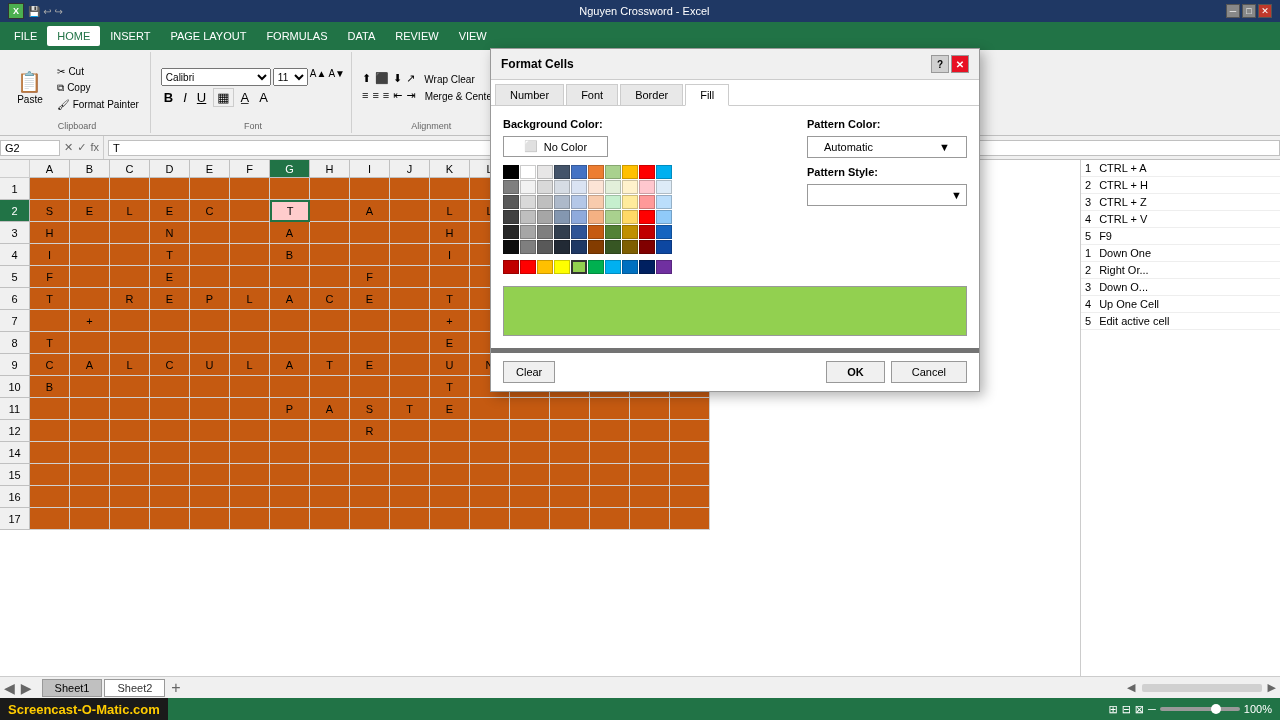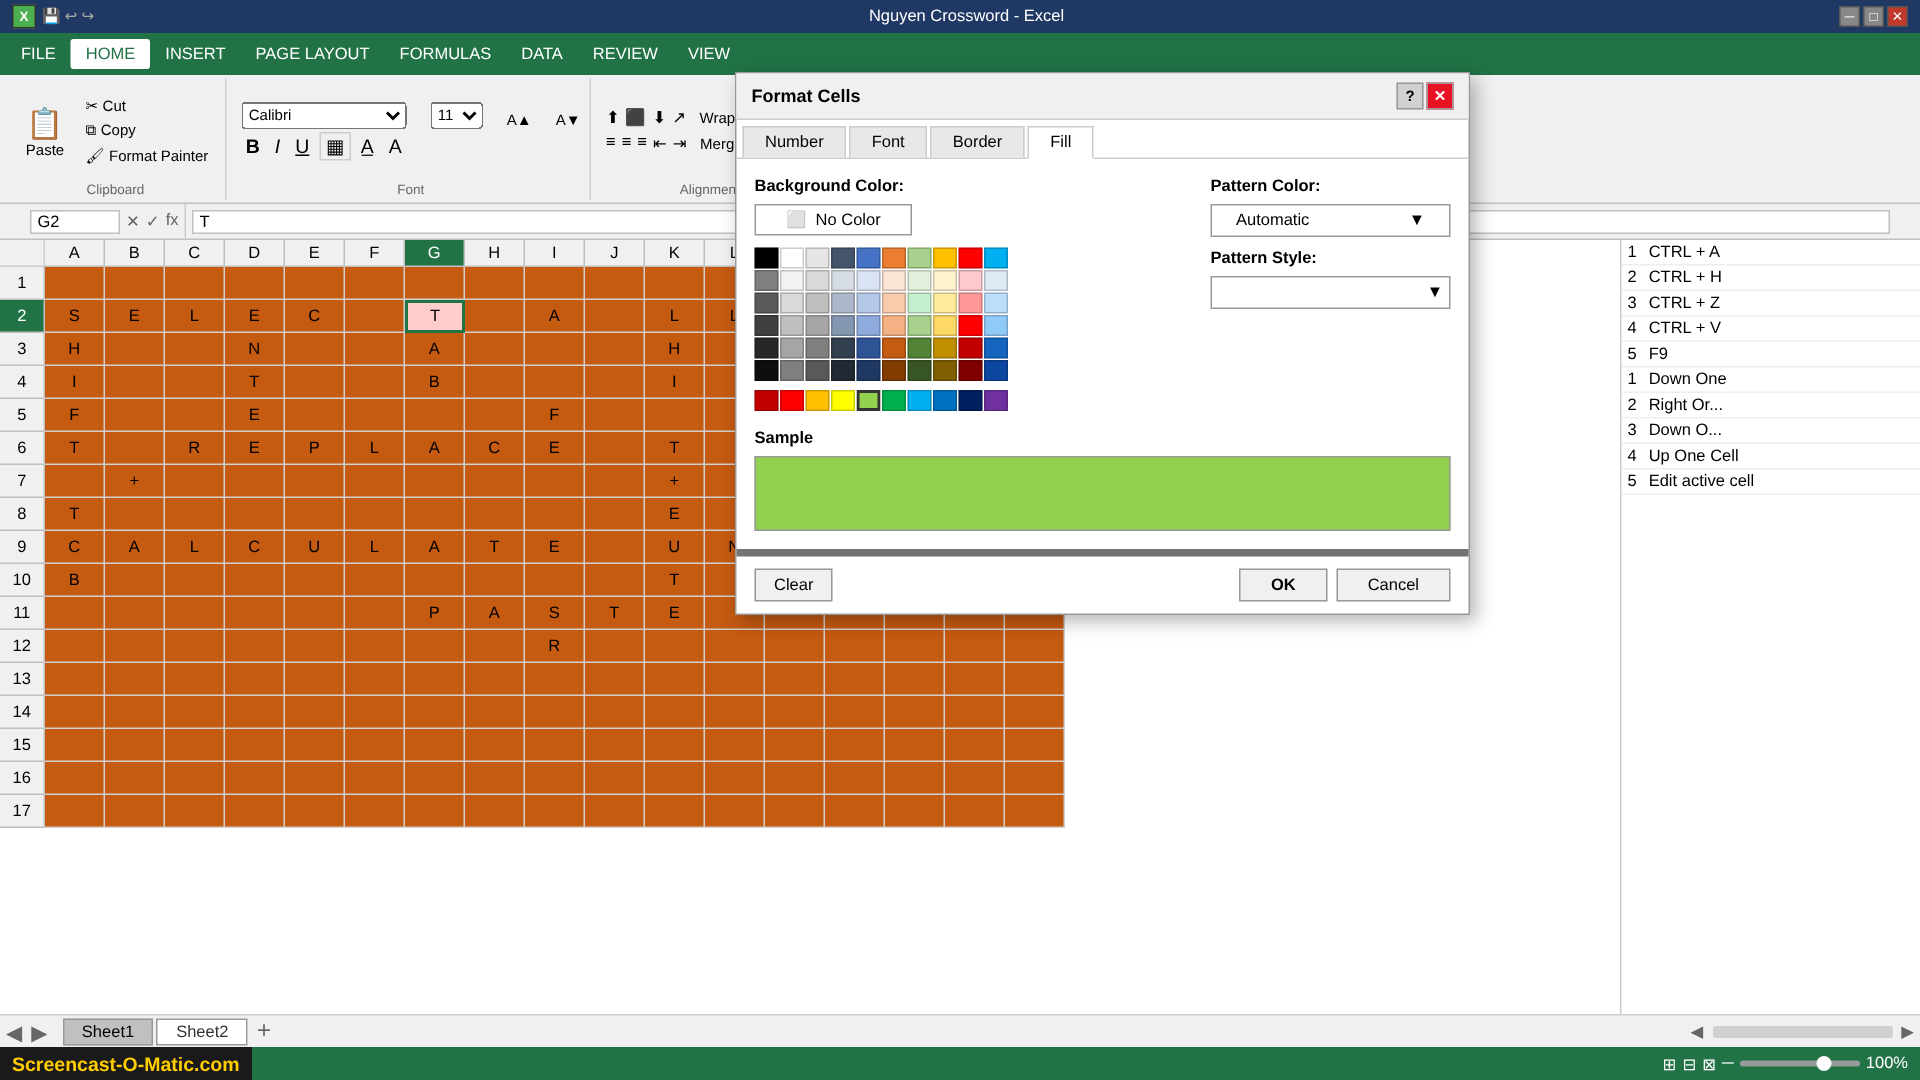--- a/index.html
+++ b/index.html
@@ -22,21 +22,21 @@
     .ribbon { background: #f0f0f0; border-bottom: 1px solid #c0c0c0; padding: 2px 4px; display: flex; gap: 4px; align-items: stretch; height: 86px; }
     .ribbon-group { display: flex; flex-direction: column; border-right: 1px solid #d0d0d0; padding: 2px 6px; align-items: flex-start; }
     .ribbon-group-label { font-size: 9px; color: #666; margin-top: auto; text-align: center; width: 100%; }
     .ribbon-items { display: flex; gap: 2px; align-items: center; flex: 1; }
     .ribbon-btn { display: flex; flex-direction: column; align-items: center; padding: 2px 4px; cursor: pointer; border-radius: 2px; font-size: 10px; border: 1px solid transparent; }
     .ribbon-icon { font-size: 20px; }
     .ribbon-small-btns { display: flex; flex-direction: column; gap: 1px; }
     .ribbon-small-btn { display: flex; align-items: center; gap: 3px; padding: 1px 4px; cursor: pointer; font-size: 10px; border: 1px solid transparent; border-radius: 2px; }
 
     
-    .formula-bar { background: #f0f0f0; border-bottom: 1px solid #c0c0c0; height: 24px; display: flex; align-items: center; padding: 0 20px; gap: 4px; }
+    .formula-bar { background: #f0f0f0; border-bottom: 1px solid #c0c0c0; height: 24px; display: flex; align-items: center; padding: 0 0; gap: 4px; }
     .cell-ref { width: 60px; border: 1px solid #c0c0c0; padding: 1px 4px; font-size: 11px; background: white; }
     .formula-input { flex: 1; border: none; font-size: 11px; padding: 1px 4px; background: white; border: 1px solid #c0c0c0; }
 
     .cell-header { background: #f0f0f0; border-right: 1px solid #c0c0c0; border-bottom: 1px solid #c0c0c0; text-align: center; font-size: 11px; display: flex; align-items: center; justify-content: center; }
     .col-header { width: 40px; height: 18px; }
     .row-header { width: 30px; height: 22px; }
     .row-header.selected { background: #217346; color: white; }
     .col-header.selected { background: #217346; color: white; }
 
     .cell { width: 40px; height: 22px; border-right: 1px solid #d0d0d0; border-bottom: 1px solid #d0d0d0; font-size: 11px; display: flex; align-items: center; justify-content: center; overflow: hidden; }
@@ -149,21 +149,21 @@
             <span>Format Painter</span>
           </div>
         </div>
       </div>
       <div class="ribbon-group-label">Clipboard</div>
     </div>
 
     <div class="ribbon-group">
       <div class="ribbon-items">
         <div style="display:flex;flex-direction:column;gap:2px;">
-          <div style="display:flex;gap:16px;align-items:flex-end;">
+          <div style="display:flex;gap:2px;align-items:flex-start;">
             <select style="width:110px;font-size:10px;height:18px;"><option>Calibri</option></select>
             <select style="width:35px;font-size:10px;height:18px;"><option>11</option></select>
             <span style="font-size:10px;cursor:pointer;">A▲</span>
             <span style="font-size:10px;cursor:pointer;">A▼</span>
           </div>
           <div style="display:flex;gap:4px;align-items:center;">
             <span style="font-weight:bold;font-size:13px;cursor:pointer;padding:1px 3px;">B</span>
             <span style="font-style:italic;font-size:13px;cursor:pointer;padding:1px 3px;">I</span>
             <span style="text-decoration:underline;font-size:13px;cursor:pointer;padding:1px 3px;">U</span>
             <span style="font-size:13px;cursor:pointer;padding:1px 3px;border:1px solid #ccc;">▦</span>
@@ -491,40 +491,20 @@
           <div class="cell-header row-header">12</div>
           <div class="cell orange"></div>
             <div class="cell orange"></div>
             <div class="cell orange"></div>
             <div class="cell orange"></div>
             <div class="cell orange"></div>
             <div class="cell orange"></div>
             <div class="cell orange"></div>
             <div class="cell orange"></div>
             <div class="cell orange">R</div>
-            <div class="cell orange"></div>
-            <div class="cell orange"></div>
-            <div class="cell orange"></div>
-            <div class="cell orange"></div>
-            <div class="cell orange"></div>
-            <div class="cell orange"></div>
-            <div class="cell orange"></div>
-            <div class="cell orange"></div>
-        </div>
-        <div class="grid-row">
-          <div class="cell-header row-header">13</div>
-          <div class="cell orange"></div>
-            <div class="cell orange"></div>
-            <div class="cell orange"></div>
-            <div class="cell orange"></div>
-            <div class="cell orange"></div>
-            <div class="cell orange"></div>
-            <div class="cell orange"></div>
-            <div class="cell orange"></div>
-            <div class="cell orange"></div>
             <div class="cell orange"></div>
             <div class="cell orange"></div>
             <div class="cell orange"></div>
             <div class="cell orange"></div>
             <div class="cell orange"></div>
             <div class="cell orange"></div>
             <div class="cell orange"></div>
             <div class="cell orange"></div>
         </div>
         <div class="grid-row">
@@ -811,21 +791,20 @@
 
           <div class="section-label" style="margin-top:8px;">Pattern Style:</div>
           <div class="pattern-style-dropdown">
             <span></span>
             <span>▼</span>
           </div>
         </div>
       </div>
 
       <div class="sample-section">
-        <div class="section-label">Sample</div>
         <div class="sample-box"></div>
       </div>
     </div>
 
     <div class="dialog-footer">
       <button class="clear-btn">Clear</button>
       <div class="dialog-footer-right">
         <button class="ok-btn">OK</button>
         <button class="cancel-btn">Cancel</button>
       </div>

